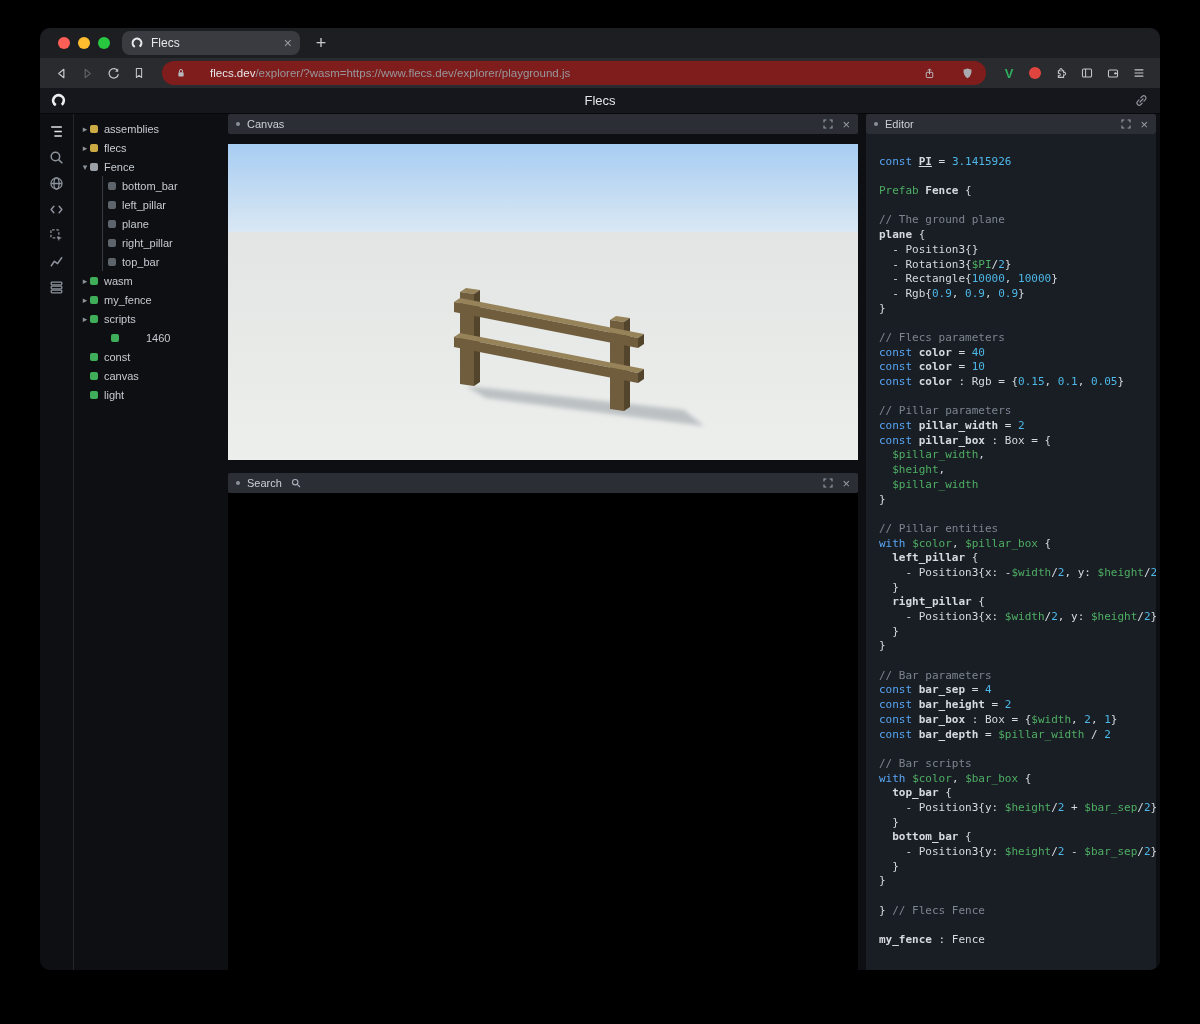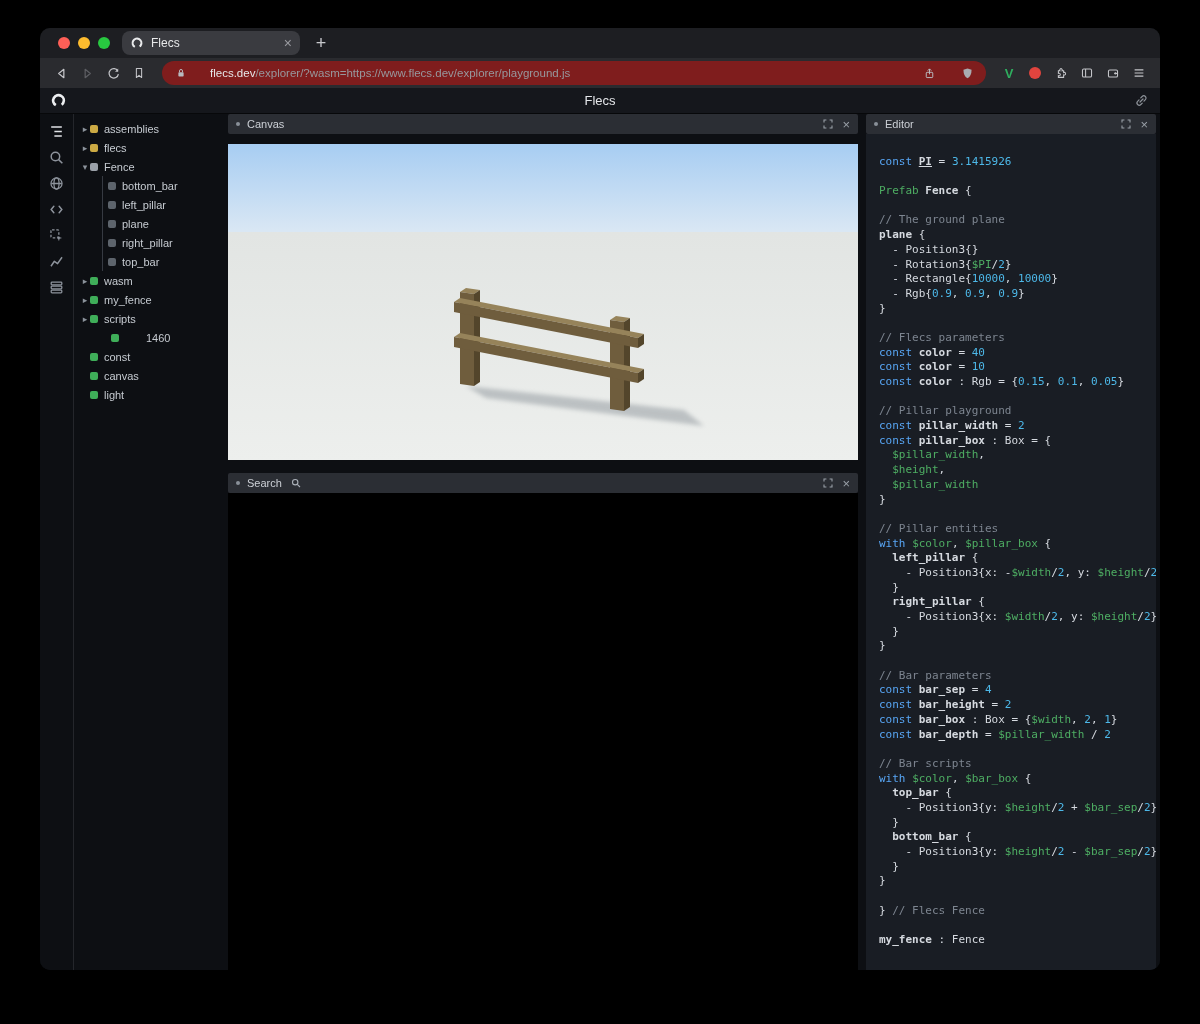--- a/index.html
+++ b/index.html
@@ -425,21 +425,21 @@
               <div class="code-line"><span class="tok-w">  - Rotation3{</span><span class="tok-g">$PI</span><span class="tok-w">/</span><span class="tok-n">2</span><span class="tok-w">}</span></div>
               <div class="code-line"><span class="tok-w">  - Rectangle{</span><span class="tok-n">10000</span><span class="tok-w">, </span><span class="tok-n">10000</span><span class="tok-w">}</span></div>
               <div class="code-line"><span class="tok-w">  - Rgb{</span><span class="tok-n">0.9</span><span class="tok-w">, </span><span class="tok-n">0.9</span><span class="tok-w">, </span><span class="tok-n">0.9</span><span class="tok-w">}</span></div>
               <div class="code-line"><span class="tok-w">}</span></div>
               <div class="code-line">&nbsp;</div>
               <div class="code-line"><span class="tok-c">// Flecs parameters</span></div>
               <div class="code-line"><span class="tok-k">const </span><span class="tok-b">color</span><span class="tok-w"> = </span><span class="tok-n">40</span></div>
               <div class="code-line"><span class="tok-k">const </span><span class="tok-b">color</span><span class="tok-w"> = </span><span class="tok-n">10</span></div>
               <div class="code-line"><span class="tok-k">const </span><span class="tok-b">color</span><span class="tok-w"> : Rgb = {</span><span class="tok-n">0.15</span><span class="tok-w">, </span><span class="tok-n">0.1</span><span class="tok-w">, </span><span class="tok-n">0.05</span><span class="tok-w">}</span></div>
               <div class="code-line">&nbsp;</div>
-              <div class="code-line"><span class="tok-c">// Pillar playground</span></div>
+              <div class="code-line"><span class="tok-c">// Pillar parameters</span></div>
               <div class="code-line"><span class="tok-k">const </span><span class="tok-b">pillar_width</span><span class="tok-w"> = </span><span class="tok-n">2</span></div>
               <div class="code-line"><span class="tok-k">const </span><span class="tok-b">pillar_box</span><span class="tok-w"> : Box = {</span></div>
               <div class="code-line"><span class="tok-w">  </span><span class="tok-g">$pillar_width</span><span class="tok-w">,</span></div>
               <div class="code-line"><span class="tok-w">  </span><span class="tok-g">$height</span><span class="tok-w">,</span></div>
               <div class="code-line"><span class="tok-w">  </span><span class="tok-g">$pillar_width</span></div>
               <div class="code-line"><span class="tok-w">}</span></div>
               <div class="code-line">&nbsp;</div>
               <div class="code-line"><span class="tok-c">// Pillar entities</span></div>
               <div class="code-line"><span class="tok-k">with </span><span class="tok-g">$color</span><span class="tok-w">, </span><span class="tok-g">$pillar_box</span><span class="tok-w"> {</span></div>
               <div class="code-line"><span class="tok-w">  </span><span class="tok-b">left_pillar</span><span class="tok-w"> {</span></div>

